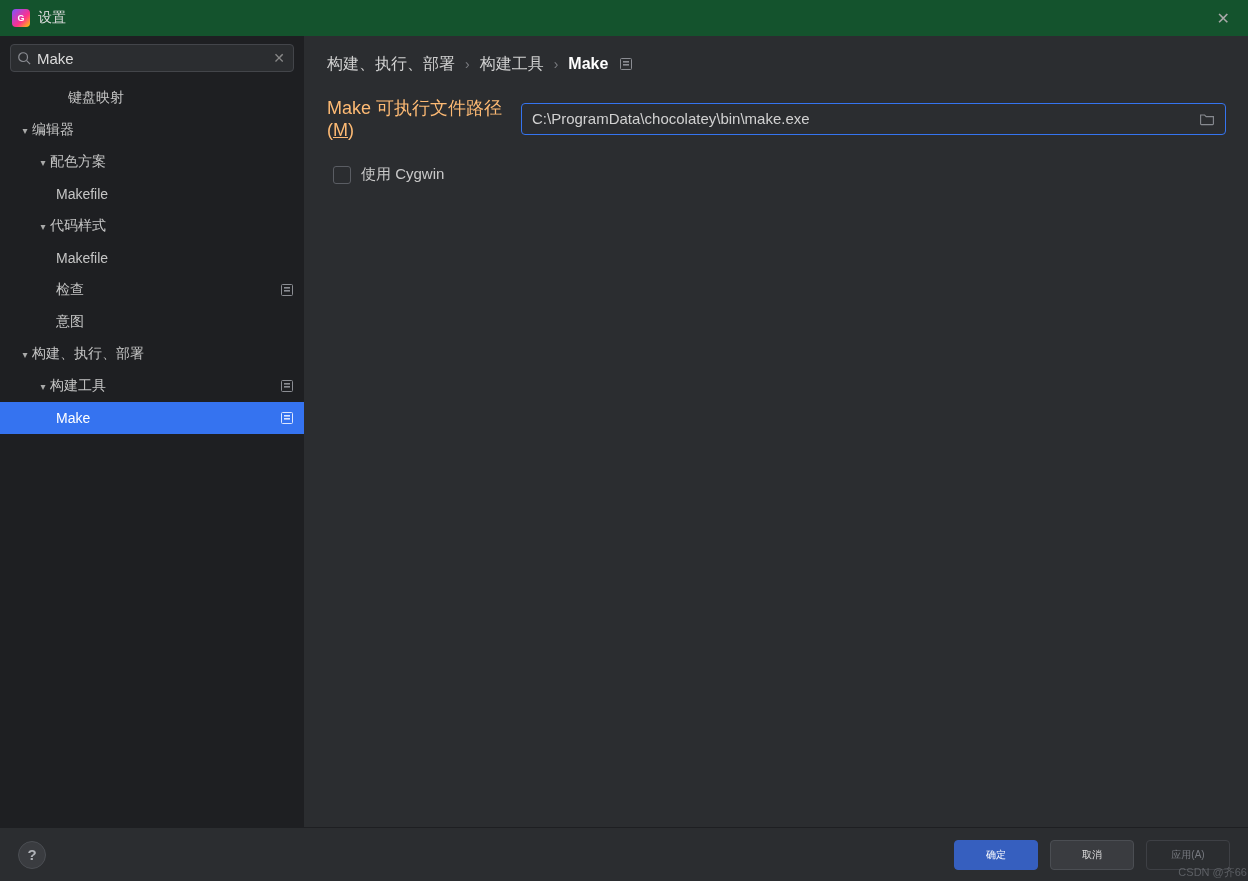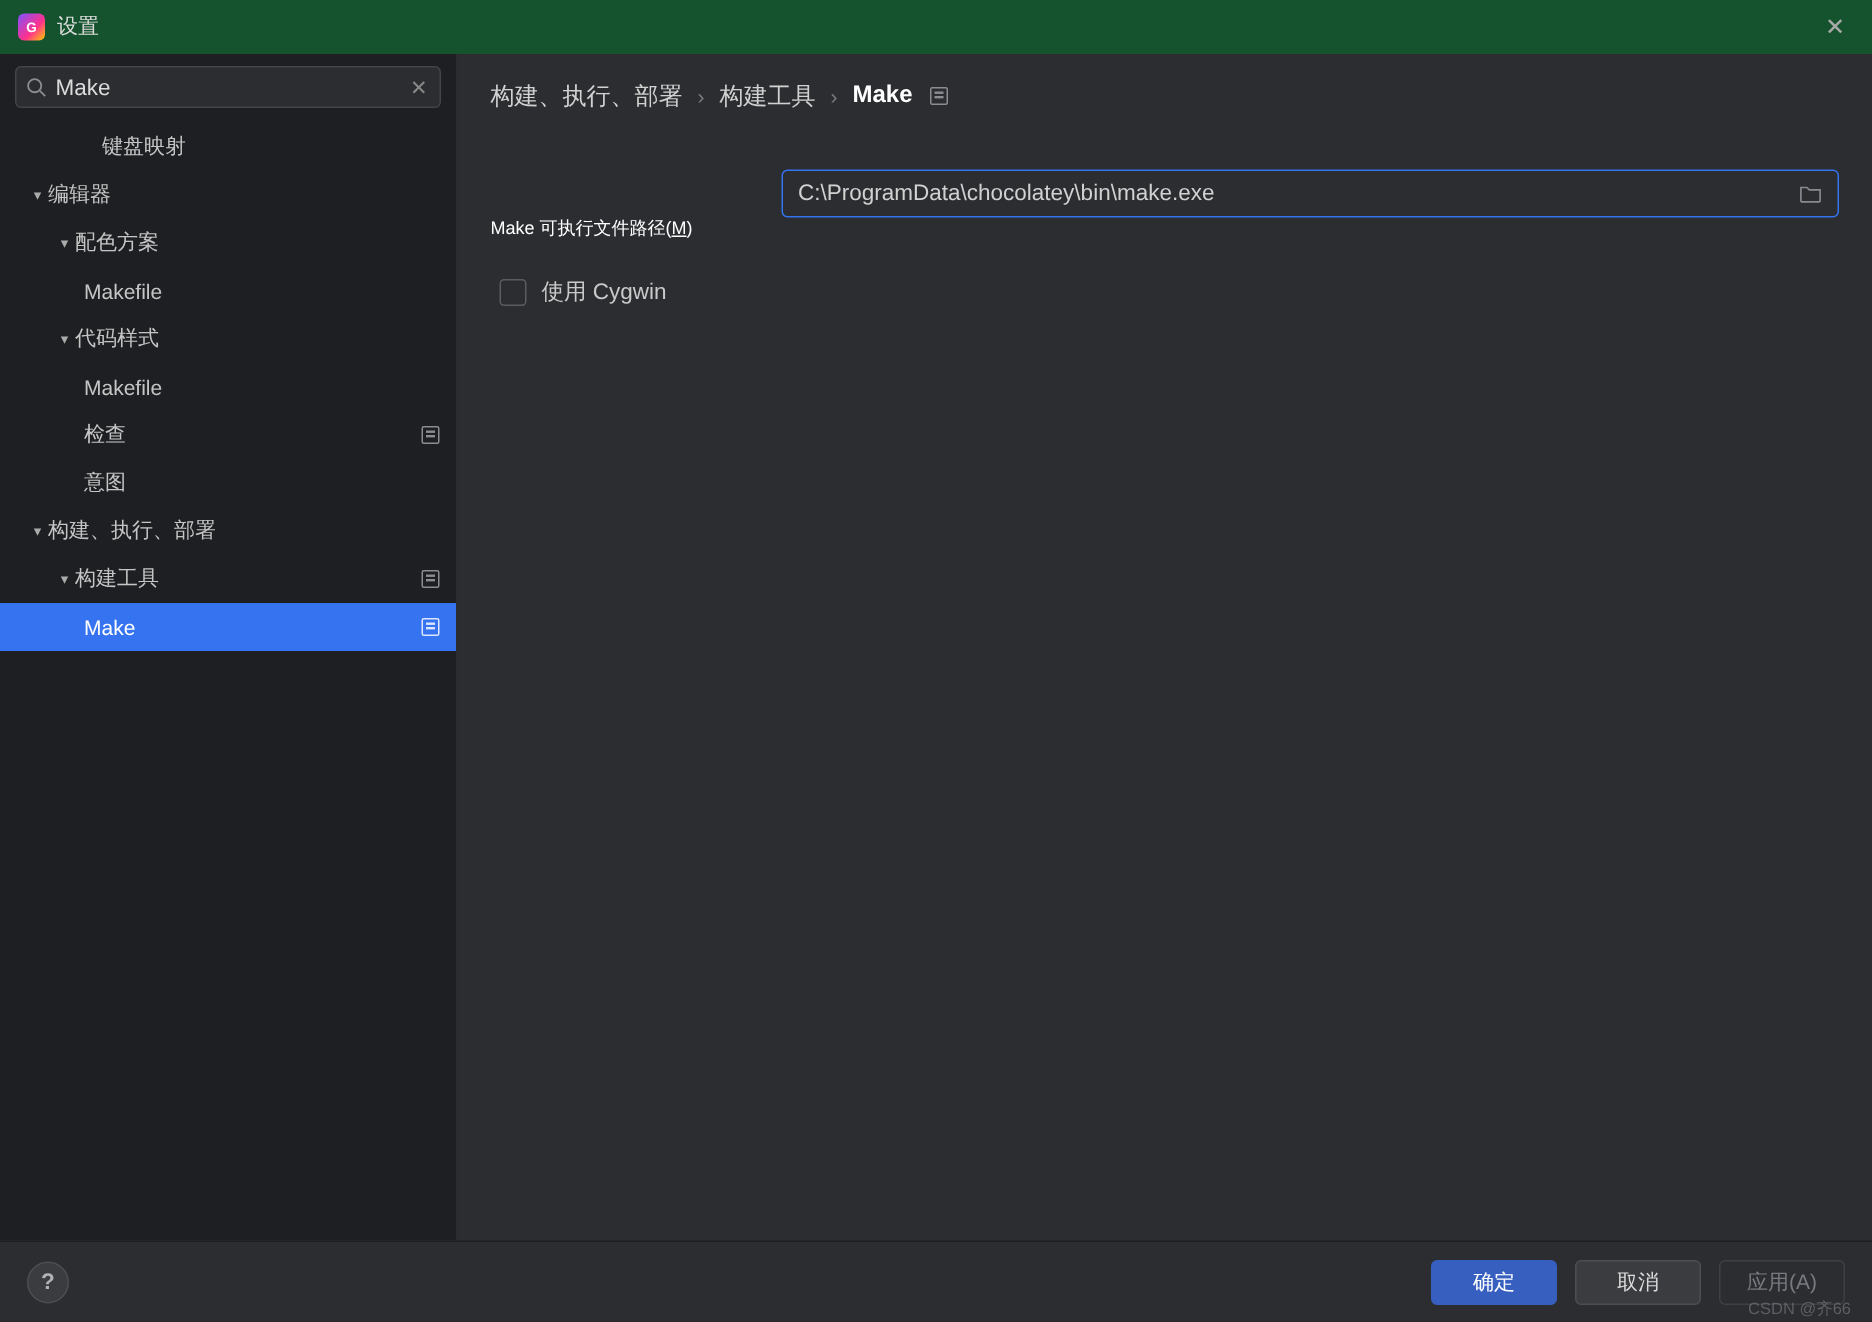--- a/index.html
+++ b/index.html
@@ -104,21 +104,21 @@
   .breadcrumb .sep{ color:#7a7c80; font-size:14px;}
   .breadcrumb .current{ font-weight:600; color:#fff;}
   .bc-proj{
     width:16px;height:14px; display:inline-flex;align-items:center;justify-content:center;
     color:#8b8d93;
   }
   .form-row {
     display:flex; align-items:center;
     margin-top: 4px;
   }
-  .form-label { width: 194px; color:#ffffff; font-size:12px;margin-top:48px;}
+  .form-label { width: 194px; color:#fdba74; font-size:18px;}
   .underline { text-decoration: underline; }
   .path-field {
     flex:1;
     display:flex; align-items:center;
     background:#2b2d30;
     border:1px solid #3574f0;
     border-radius:4px;
     height:32px;
     padding: 0 4px 0 10px;
   }
@@ -149,28 +149,28 @@
     background:#3a3c40;color:#b0b3b8;
     display:flex;align-items:center;justify-content:center;
     font-size:15px;font-weight:bold; cursor:pointer;
     border:1px solid #4b4e53;
   }
   .spacer{flex:1}
   .btn{
     min-width:84px;height:30px;padding:0 16px;
     border-radius:4px;
     display:flex;align-items:center;justify-content:center;
-    font-size:14px; cursor:pointer;
+    font-size:10px; cursor:pointer;
     border:1px solid #4b4e53;
     background:#3a3c40;color:#dcdcdc;
   }
   .btn.primary{ background:#365fbf; border-color:#365fbf; color:#fff;}
   .btn.disabled{ color:#777a80; background:transparent; border-color:#3e4045; cursor:default;}
   .watermark{
-    position:fixed; bottom:1px; right:14px;
+    position:fixed; bottom:1px; right:1px;
     font-size:11px; color:#7c7f85; opacity:.6;
     pointer-events:none;
   }
 </style>
 </head>
 <body>
 
 <div class="titlebar">
   <span class="app-icon"></span>
   <span class="title-text">设置</span>

